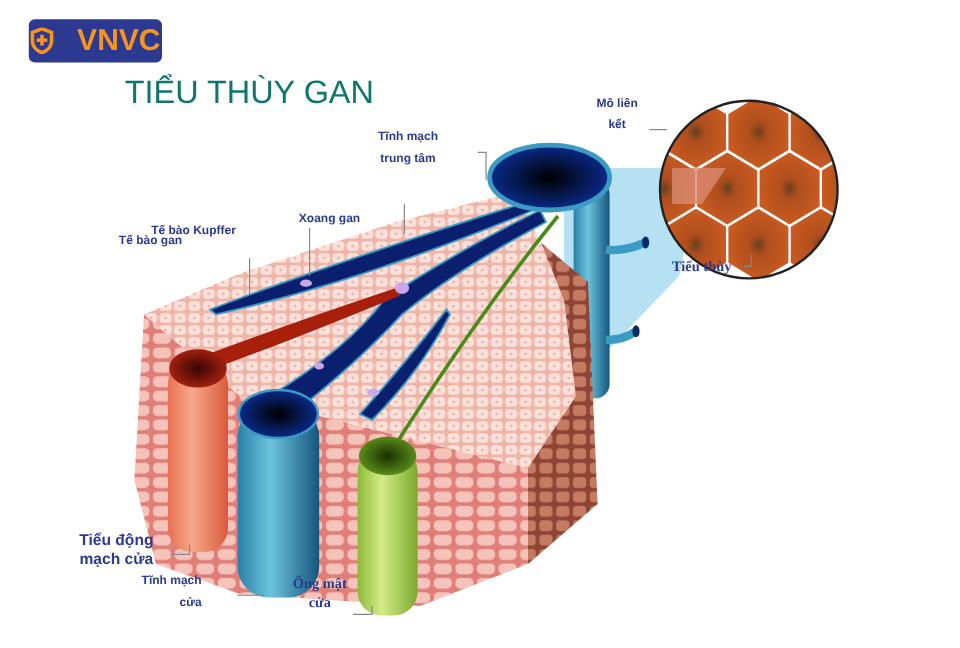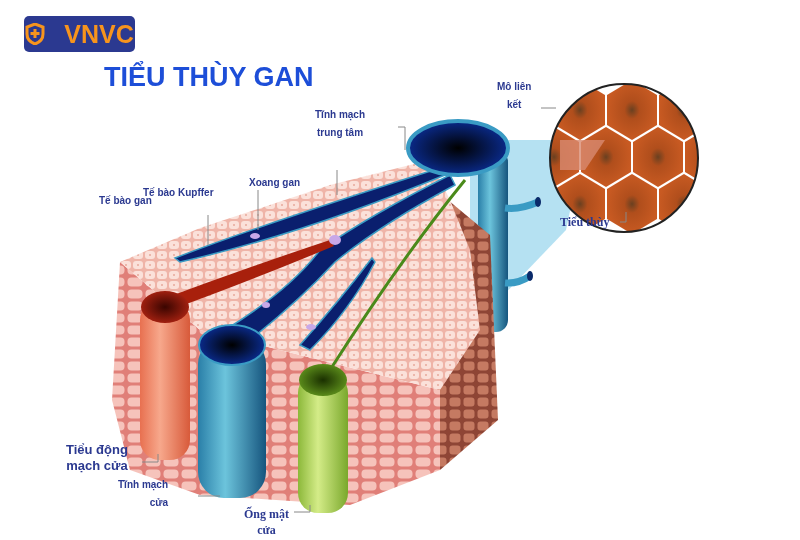--- a/index.html
+++ b/index.html
@@ -1,19 +1,19 @@
 <!DOCTYPE html>
 <html><head>
 <meta charset="utf-8">
 <style>
   html,body{margin:0;padding:0;background:#fff;}
   body{width:800px;height:540px;position:relative;overflow:hidden;font-family:"Liberation Sans",sans-serif;}
   .logo{position:absolute;left:24px;top:16px;width:111px;height:36px;background:#2b3990;border-radius:5px;display:flex;align-items:center;justify-content:center;gap:19px;text-align:center;}
   .logo-text{color:#f7941d;font-weight:bold;font-size:25px;letter-spacing:0px;}
-  .title{position:absolute;left:104px;top:62px;color:#1d4ed8;font-weight:bold;font-size:27px;}
+  .title{position:absolute;left:104px;top:62px;color:#0f766e;font-weight:normal;font-size:27px;}
   .lbl{position:absolute;color:#2b3990;font-weight:bold;font-size:10px;line-height:18px;}
   .lbl.sm{font-size:12px;line-height:16px;font-family:Liberation Serif, serif;}
   .lbl.right{text-align:right;}
   .lbl.center{text-align:center;}
   svg.diagram{position:absolute;left:0;top:0;}
 </style>
 </head>
 <body>
 
 <div class="logo">
@@ -140,23 +140,23 @@
     <path d="M620 222 L626 222 L626 212"></path>
     <path d="M142 462 L158 462 L158 454"></path>
     <path d="M198 496 L220 496"></path>
     <path d="M294 512 L310 512 L310 505"></path>
   </g>
 </svg>
 
 <div class="lbl center" style="left:315px;top:106px;"><span style="white-space:pre-line;">Tĩnh mạch
 trung tâm</span></div>
 <div class="lbl" style="left:249px;top:174px;">Xoang gan</div>
-<div class="lbl" style="left:143px;top:184px;">Tế bào Kupffer</div>
+<div class="lbl" style="left:126px;top:184px;">Tế bào Kupffer</div>
 <div class="lbl" style="left:99px;top:192px;">Tế bào gan</div>
 <div class="lbl center" style="left:497px;top:78px;"><span style="white-space:pre-line;">Mô liên
 kết</span></div>
 <div class="lbl sm" style="left:560px;top:214px;">Tiểu thùy</div>
 <div class="lbl center" style="left:66px;top:442px;font-size:13px;line-height:16px;"><span style="white-space:pre-line;margin-top:12px;">Tiểu động
 mạch cửa</span></div>
 <div class="lbl right" style="left:118px;top:476px;"><span style="white-space:pre-line;">Tĩnh mạch
 cửa</span></div>
-<div class="lbl sm center" style="left:244px;top:506px;"><span style="white-space:pre-line;">Ống mật
+<div class="lbl sm center" style="left:244px;top:478px;"><span style="white-space:pre-line;">Ống mật
 cửa</span></div>
 
 </body></html>

